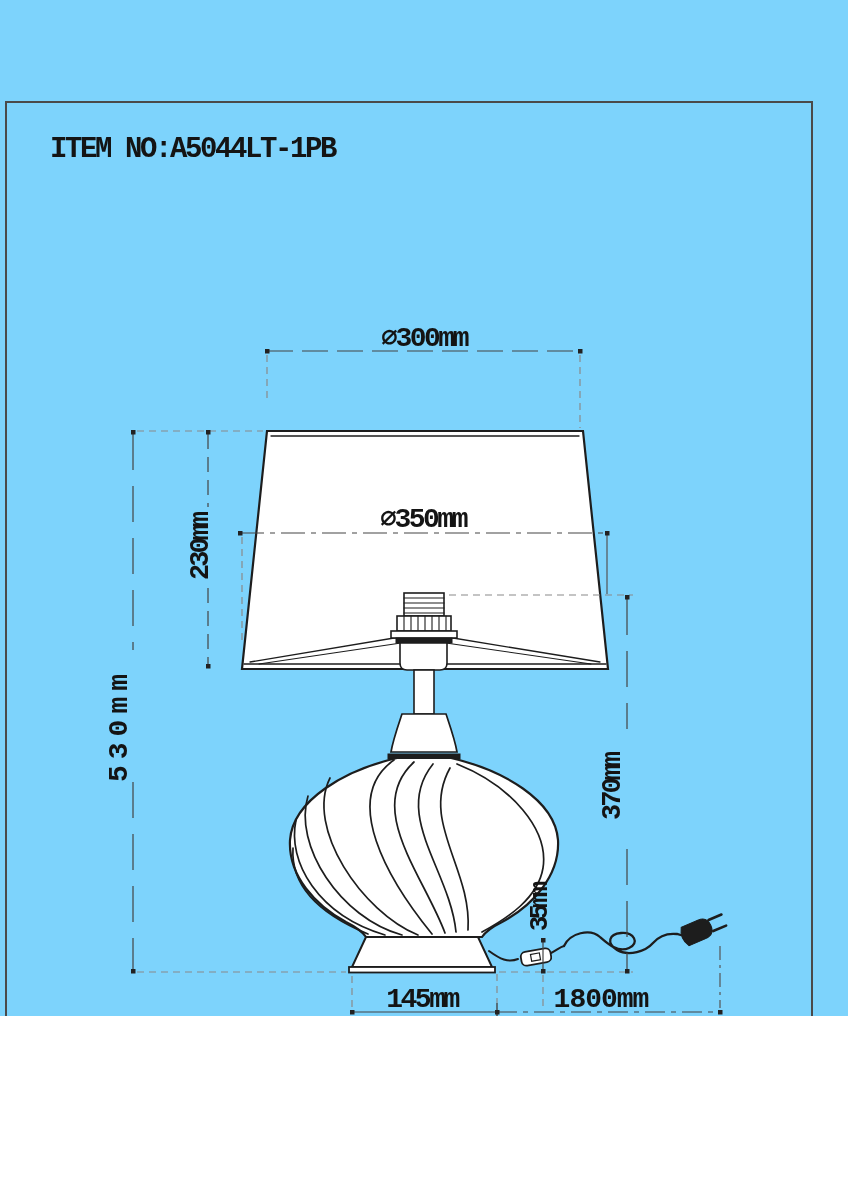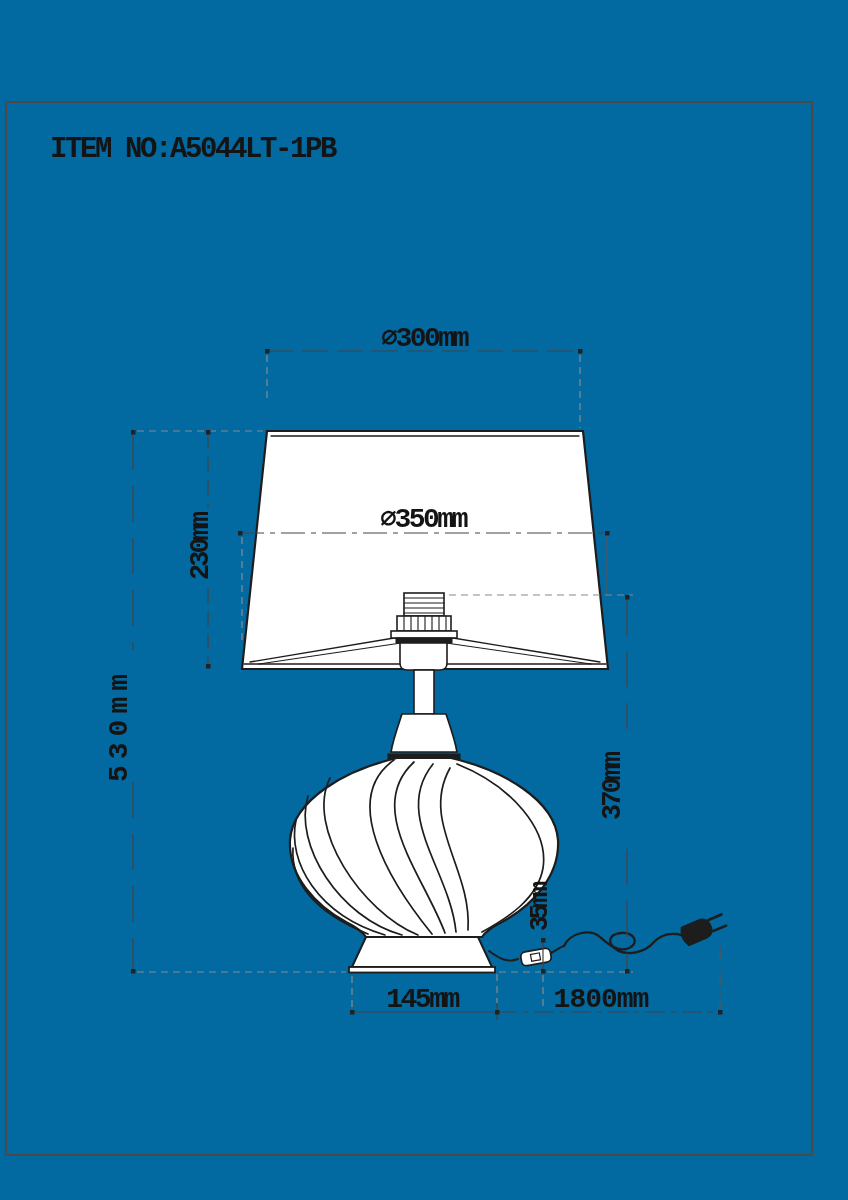--- a/index.html
+++ b/index.html
@@ -1,16 +1,16 @@
 <!DOCTYPE html>
 <html><head>
 <meta charset="utf-8">
 <style>
   html,body{margin:0;padding:0;background:#ffffff;}
-  .sheet{position:relative;width:848px;height:1200px;background:#0369a1;overflow:hidden;
+  .sheet{position:relative;width:848px;height:1016px;background:#7dd3fc;overflow:hidden;
          font-family:"Liberation Mono","DejaVu Sans Mono",monospace;}
   svg text{font-family:"Liberation Mono","DejaVu Sans Mono",monospace;font-weight:700;fill:#141414;}
   .t-item{font-size:29px;letter-spacing:-2.4px;}
   .t-dim{font-size:28px;letter-spacing:-2.5px;}
   .t-dim-sm{font-size:27px;letter-spacing:-3px;}
   .t-530{font-size:28px;letter-spacing:6px;}
   .t-35{font-size:26px;letter-spacing:-4px;}
   .t-1800{font-size:28px;letter-spacing:-1px;}
 </style>
 </head>

